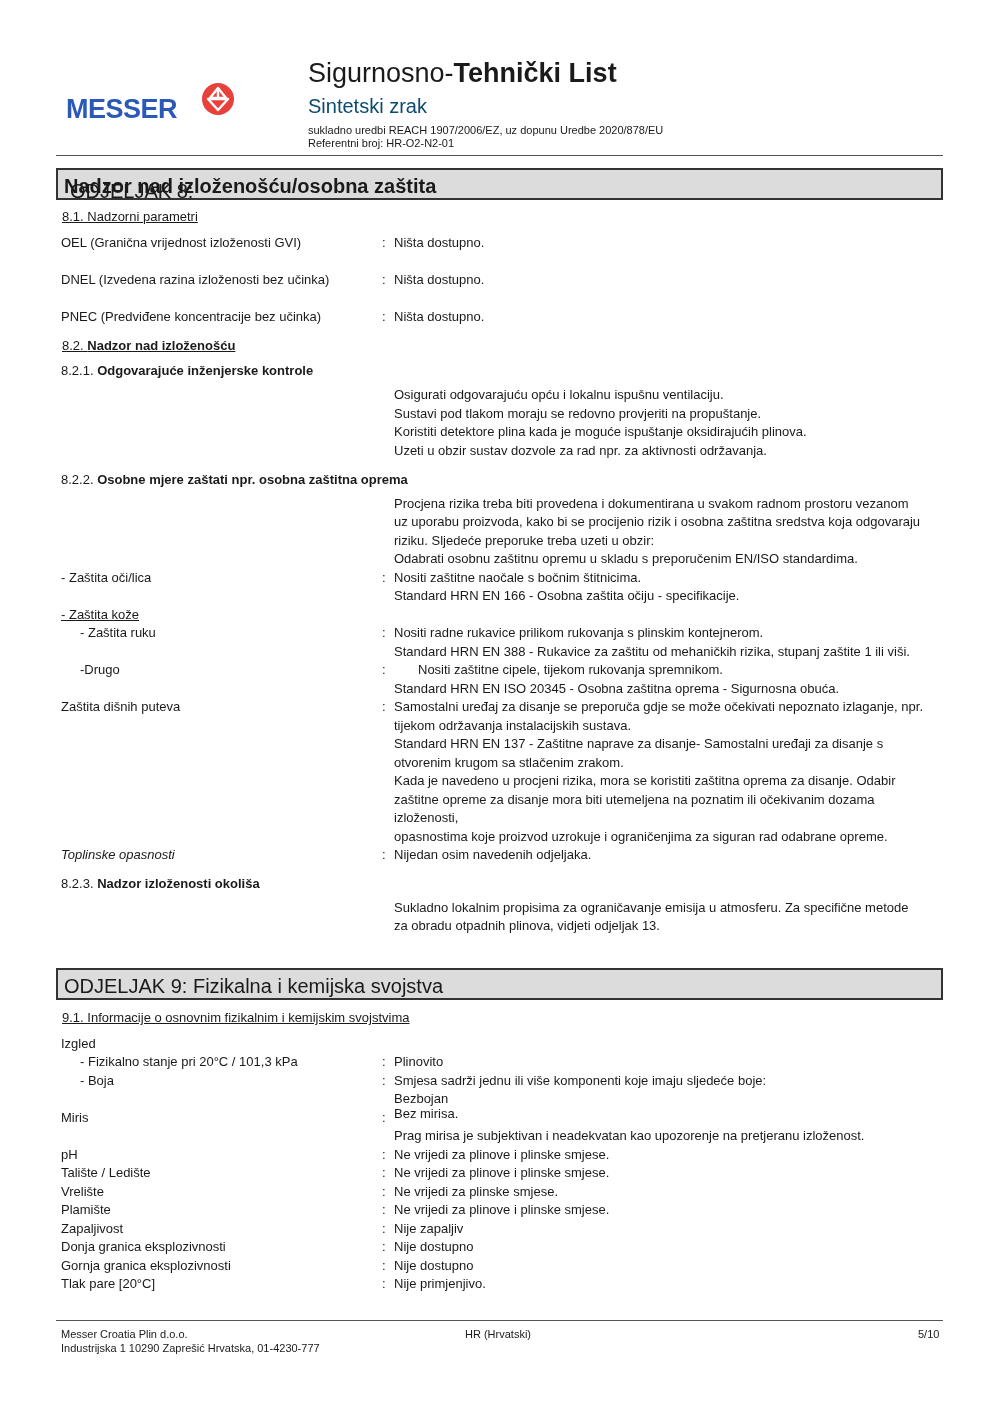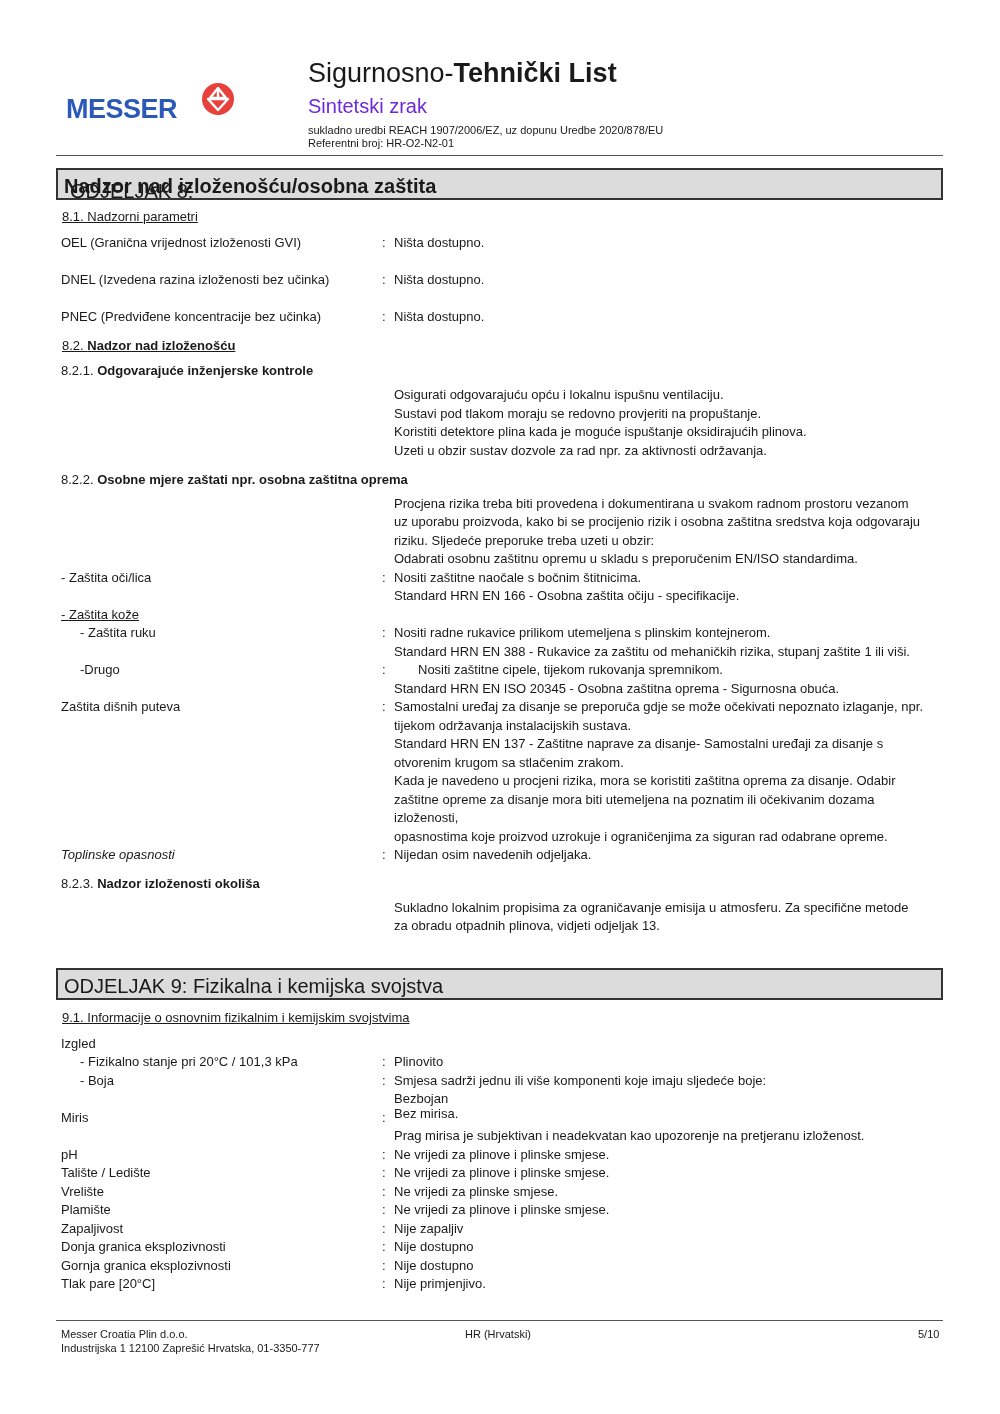--- a/index.html
+++ b/index.html
@@ -6,21 +6,21 @@
   body { width: 1000px; height: 1414px; position: relative; overflow: hidden;
          font-family: "Liberation Sans", sans-serif; color: #1a1a1a; }
 
   
   .logo { position: absolute; left: 66px; top: 82px; width: 175px; height: 45px; }
   .logo-text { position: absolute; left: 0; top: 12px; font-family: "Liberation Sans", sans-serif;
                font-weight: bold; font-size: 27px; color: #2b59b8; letter-spacing: -0.5px; }
   .logo-mark { position: absolute; left: 135px; top: 0; width: 34px; height: 34px; }
   .doc-title { position: absolute; left: 308px; top: 58px; font-size: 27px; color: #1a1a1a; white-space: nowrap; }
   .doc-title b { font-weight: bold; }
-  .doc-subtitle { position: absolute; left: 308px; top: 95px; font-size: 20px; color: #6d28d9; }
+  .doc-subtitle { position: absolute; left: 308px; top: 95px; font-size: 20px; color: #0c4a6e; }
   .doc-meta { position: absolute; left: 308px; top: 124px; font-size: 11px; line-height: 13px; color: #1a1a1a; }
   .header-rule { position: absolute; left: 56px; top: 155px; width: 887px; height: 1px; background: #555; }
 
   
   .section-box { position: absolute; left: 56px; width: 883px; height: 28px;
                  background: #dcdcdc; border: 2px solid #333; box-sizing: content-box; }
   .section-box span { position: absolute; left: 6px; top: 5px; font-size: 20px; white-space: nowrap; }
   .section-box b { font-weight: bold; }
 
   .abs { position: absolute; white-space: nowrap; font-size: 13px; line-height: 18.6px; }
@@ -89,21 +89,21 @@
 
 <div class="abs lbl" style="top:569px;">- Zaštita oči/lica</div>
 <div class="abs colon" style="top:569px;">:</div>
 <div class="abs val" style="top:569px;">Nositi zaštitne naočale s bočnim štitnicima.</div>
 <div class="abs val" style="top:587px;">Standard  HRN EN 166 - Osobna zaštita očiju - specifikacije.</div>
 
 <div class="abs lbl" style="top:606px;text-decoration:underline;">- Zaštita kože</div>
 
 <div class="abs lbl-ind" style="top:624px;">- Zaštita ruku</div>
 <div class="abs colon" style="top:624px;">:</div>
-<div class="abs val" style="top:624px;">Nositi radne rukavice prilikom utemeljena s plinskim kontejnerom.</div>
+<div class="abs val" style="top:624px;">Nositi radne rukavice prilikom rukovanja s plinskim kontejnerom.</div>
 <div class="abs val" style="top:643px;">Standard  HRN EN 388 - Rukavice za zaštitu od mehaničkih rizika, stupanj zaštite 1 ili viši.</div>
 
 <div class="abs lbl-ind" style="top:661px;">-Drugo</div>
 <div class="abs colon" style="top:661px;">:</div>
 <div class="abs val" style="top:661px;margin-left:24px;">Nositi zaštitne cipele, tijekom rukovanja spremnikom.</div>
 <div class="abs val" style="top:680px;">Standard  HRN EN ISO 20345 - Osobna zaštitna oprema - Sigurnosna obuća.</div>
 
 <div class="abs lbl" style="top:698px;">Zaštita dišnih puteva</div>
 <div class="abs colon" style="top:698px;">:</div>
 <div class="abs val" style="top:698px;">Samostalni uređaj za disanje se preporuča gdje se može očekivati nepoznato izlaganje, npr.</div>
@@ -174,16 +174,16 @@
 <div class="abs colon" style="top:1257px;">:</div>
 <div class="abs val" style="top:1257px;">Nije dostupno</div>
 
 <div class="abs lbl" style="top:1275px;">Tlak pare [20°C]</div>
 <div class="abs colon" style="top:1275px;">:</div>
 <div class="abs val" style="top:1275px;">Nije primjenjivo.</div>
 
 <div class="footer-rule"></div>
 <div class="footer" style="left:61px; top:1327px;">
   <div>Messer Croatia Plin d.o.o.</div>
-  <div>Industrijska 1 12100 Zaprešić Hrvatska, 01-3350-777</div>
+  <div>Industrijska 1 10290 Zaprešić Hrvatska, 01-4230-777</div>
 </div>
 <div class="footer" style="left:465px; top:1327px;">HR (Hrvatski)</div>
 <div class="footer" style="left:918px; top:1327px;">5/10</div>
 
 </body></html>

